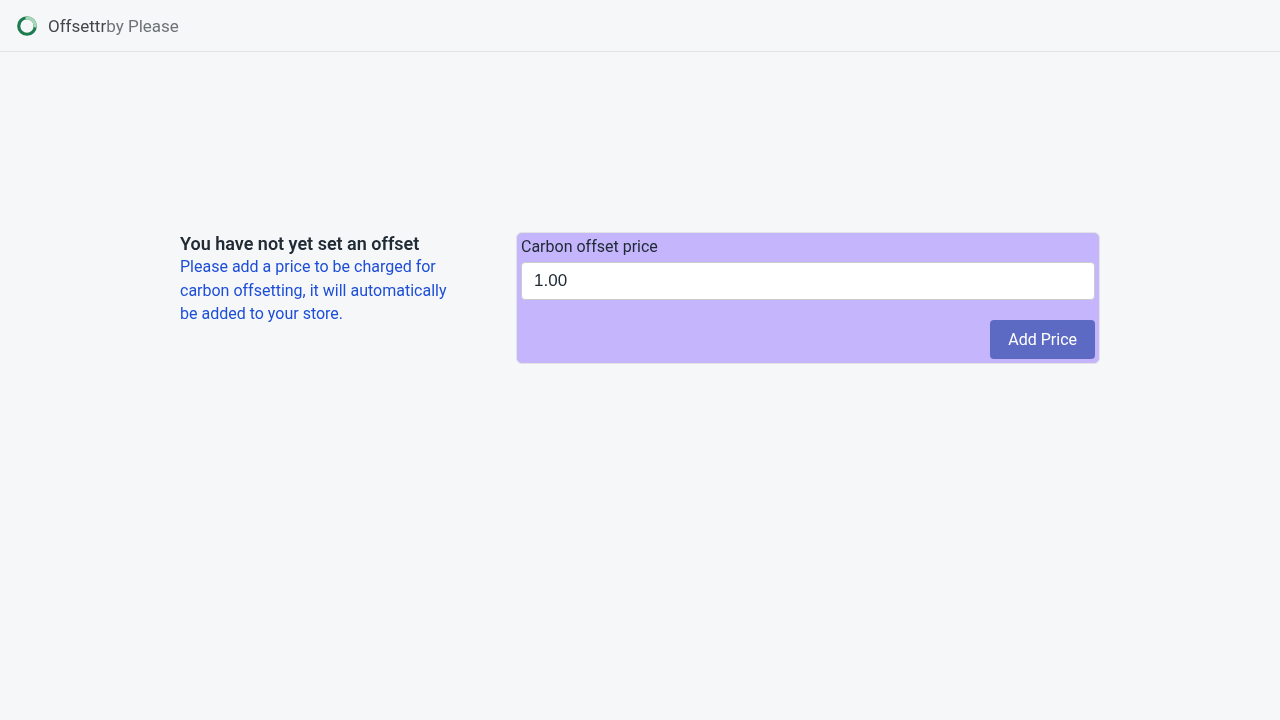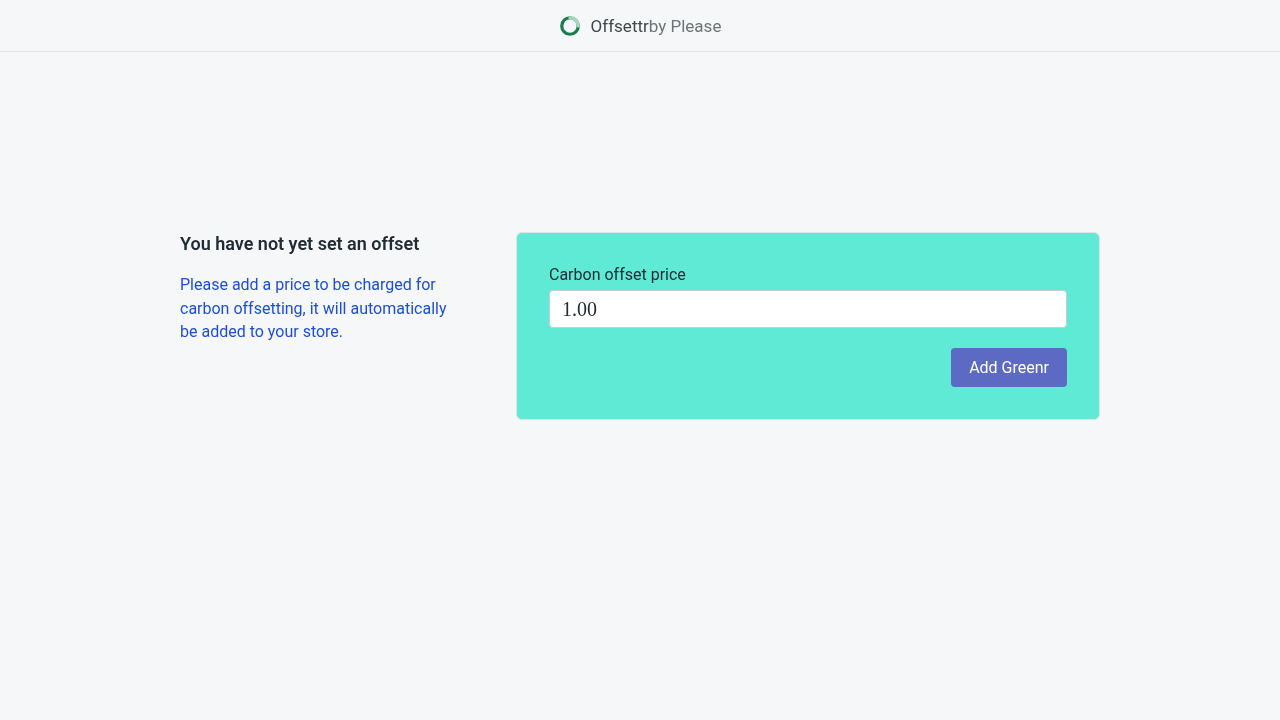--- a/index.html
+++ b/index.html
@@ -14,21 +14,21 @@
       height: 720px;
       overflow: hidden;
       color: #212b36;
     }
     .header {
       height: 52px;
       background: #f6f7f8;
       border-bottom: 1px solid #e1e3e5;
       display: flex;
       align-items: center;
-      justify-content: center;
+      justify-content: flex-start;
       padding: 0 16px;
     }
     .header-left {
       display: flex;
       align-items: center;
       gap: 10px;
     }
     .logo-icon {
       width: 22px;
       height: 22px;
@@ -55,50 +55,49 @@
       gap: 56px;
     }
     .left-col {
       width: 280px;
       flex-shrink: 0;
     }
     .heading {
       font-size: 18px;
       font-weight: 600;
       color: #212b36;
-      margin-bottom: 18px;
       line-height: 1.3;
     }
     .description {
       font-size: 16px;
       color: #1d4ed8;
       line-height: 1.45;
     }
     .card {
       flex: 1;
-      background: #5eead4;
+      background: #c4b5fd;
       border: 1px solid #e1e3e5;
       border-radius: 6px;
-      padding: 32px;
+      padding: 4px;
     }
     .field-label {
       font-size: 16px;
       color: #212b36;
       margin-bottom: 6px;
       display: block;
     }
     .text-input {
       width: 100%;
       height: 38px;
       border: 1px solid #c9cccf;
       border-radius: 4px;
       padding: 0 12px;
-      font-size: 20px;
+      font-size: 17px;
       color: #212b36;
-      font-family: Liberation Serif, serif;
+      font-family: Liberation Sans, sans-serif;
     }
     .button-row {
       display: flex;
       justify-content: flex-end;
       margin-top: 20px;
     }
     .primary-button {
       background: #5c6ac4;
       color: #ffffff;
       border: none;
@@ -128,17 +127,17 @@
 <div class="content">
   <div class="container">
     <div class="left-col">
       <h2 class="heading">You have not yet set an offset</h2>
       <p class="description">Please add a price to be charged for carbon offsetting, it will automatically be added to your store.</p>
     </div>
     <div class="card">
       <label class="field-label">Carbon offset price</label>
       <input type="text" class="text-input" value="1.00" style="">
       <div class="button-row">
-        <button class="primary-button">Add Greenr</button>
+        <button class="primary-button">Add Price</button>
       </div>
     </div>
   </div>
 </div>
 
 </body></html>

